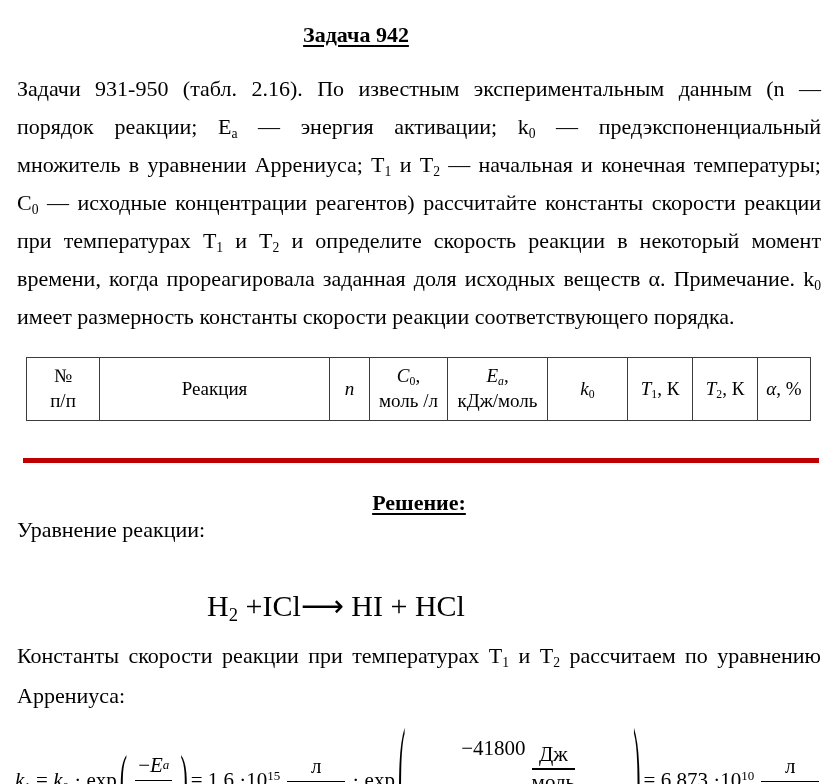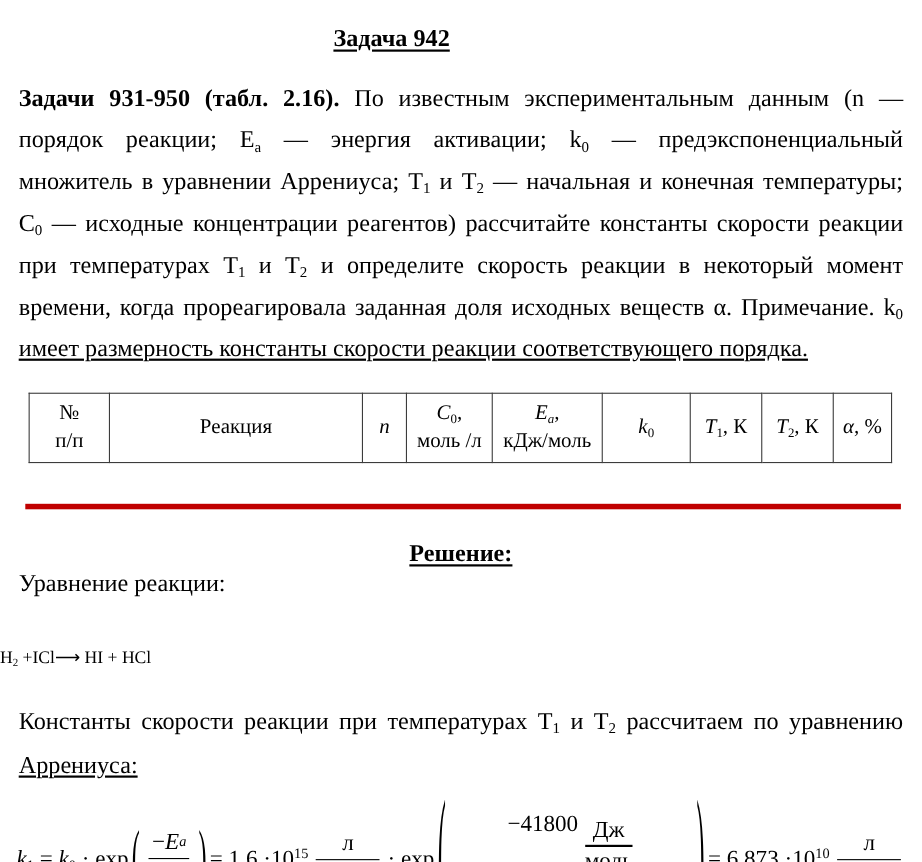--- a/index.html
+++ b/index.html
@@ -1,55 +1,55 @@
 <!DOCTYPE html>
 <html><head>
 <meta charset="utf-8">
 <style>
   html,body{margin:0;padding:0;}
   body{
     width:838px;height:784px;background:#ffffff;color:#000;
     font-family:"Liberation Serif","DejaVu Serif",serif;
     position:relative;overflow:hidden;
   }
-  .bold{font-weight:bold;margin-top:28px;}
+  .bold{font-weight:normal;margin-top:28px;}
   .ital{font-style:italic;}
   .sub{font-size:0.62em;vertical-align:-0.28em;line-height:0;}
   .sup{font-size:0.62em;vertical-align:0.52em;line-height:0;}
   .u{text-decoration:underline;text-decoration-thickness:2px;text-underline-offset:3px;}
   .arrow{font-family:"DejaVu Sans",sans-serif;}
 
   .title{position:absolute;top:22px;left:0;width:712px;text-align:center;
          font-size:22px;font-weight:bold;}
 
   .para{position:absolute;left:17px;width:804px;font-size:22px;}
   .p1{top:70px;}
   .jline{text-align:justify;text-align-last:justify;line-height:38px;height:38px;white-space:normal;}
-  .jlast{text-align:left;text-align-last:left;text-decoration:underline;}
+  .jlast{text-align:left;text-align-last:left;}
 
   table.data{
     position:absolute;top:357px;left:26px;width:784px;
     border-collapse:collapse;table-layout:fixed;
   }
   table.data th,table.data td{
     border:1.6px solid #3c3c3c;text-align:center;vertical-align:middle;
     padding:0 2px;font-weight:normal;
   }
   table.data th{height:62px;font-size:19px;line-height:1.3;}
   table.data td{height:31px;font-size:20px;}
   td.rxn{letter-spacing:1px;}
 
   .redline{position:absolute;top:458px;left:23px;width:796px;height:5px;background:#c00000;}
 
   .h2{position:absolute;top:490px;left:0;width:838px;text-align:center;
       font-size:22px;font-weight:bold;font-family:Liberation Serif, serif;}
 
   .eqlabel{position:absolute;top:517px;left:17px;font-size:22px;}
 
-  .equation{position:absolute;top:588px;left:0;width:672px;text-align:left;font-size:16px;}
+  .equation{position:absolute;top:588px;left:0;width:672px;text-align:center;font-size:30px;}
 
   .p2{top:636px;}
   .p2 .jline{line-height:40px;height:40px;}
 
   
   .formula{
     position:absolute;top:695px;left:15px;height:170px;width:820px;
     display:flex;align-items:center;gap:2px;font-size:21px;white-space:nowrap;
   }
   .frac{display:inline-flex;flex-direction:column;align-items:center;padding:0 5px;}

